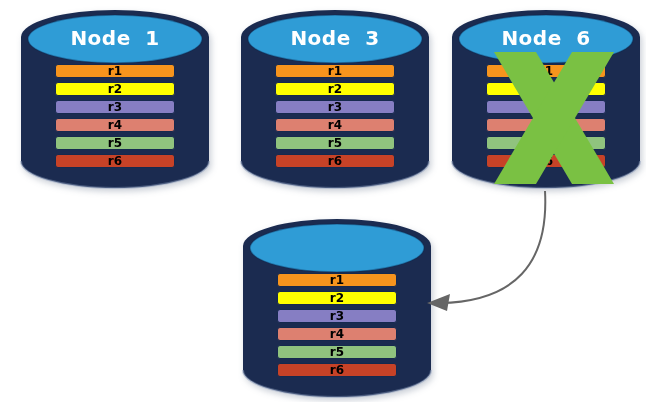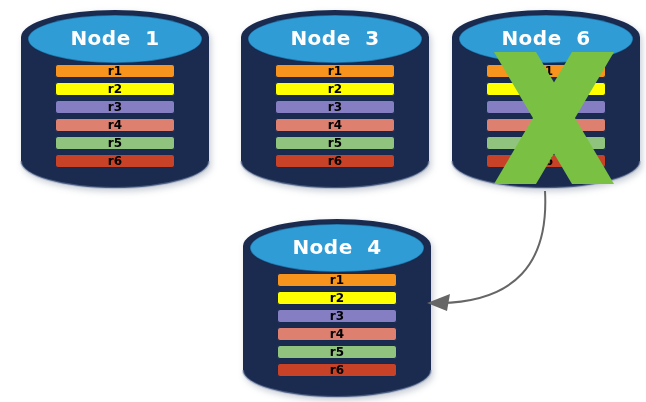--- a/index.html
+++ b/index.html
@@ -174,21 +174,20 @@
       <polygon points="121,46 163,46 85,178 43,178" fill="#7AC143"></polygon>
     </svg>
   </div>
 
   <div class="node node-4">
     <svg class="cyl-svg" viewBox="0 0 190 184">
       <path d="M1,31 L1,155 A94,27 0 0 0 189,155 L189,31 A94,27 0 0 0 1,31 Z" fill="#1B2B50"></path>
       <path d="M1,155 A94,27 0 0 0 189,155" fill="none" stroke="rgba(131,149,181,0.45)" stroke-width="2"></path>
       <ellipse cx="95" cy="33" rx="87" ry="24" stroke="rgba(10,40,80,0.35)" stroke-width="1.5" fill="#2F9CD6"></ellipse>
     </svg>
-    <div class="node-title" style="color: rgb(255, 255, 255);">Node 4</div>
     <div class="bars">
       <div class="bar" style="background-color: rgb(247, 148, 29); border-color: rgb(22, 41, 78); color: rgb(0, 0, 0);">
         <span class="bar-label">r1</span>
         </div>
       <div class="bar" style="background-color: rgb(255, 255, 0); border-color: rgb(22, 41, 78); color: rgb(0, 0, 0);">
         <span class="bar-label">r2</span>
         </div>
       <div class="bar" style="background-color: rgb(134, 126, 195); border-color: rgb(22, 41, 78); color: rgb(0, 0, 0);">
         <span class="bar-label">r3</span>
         </div>

